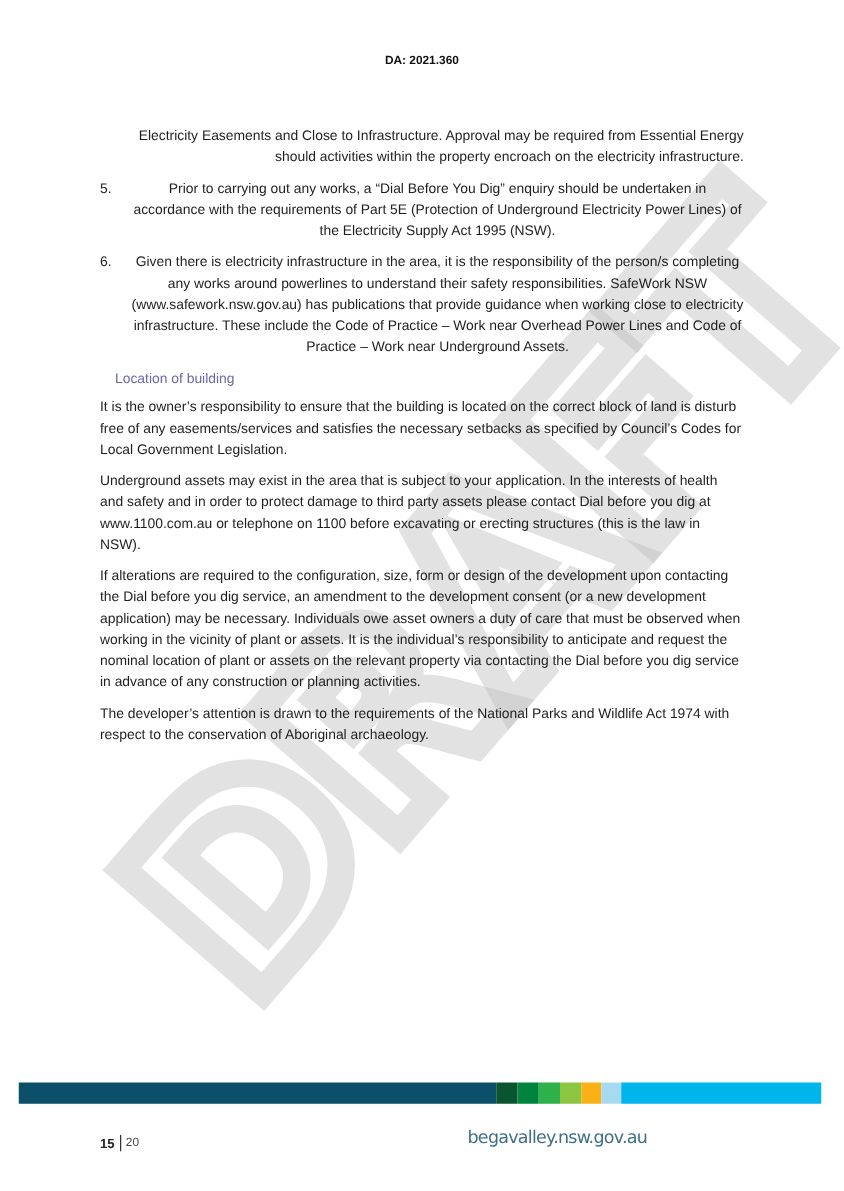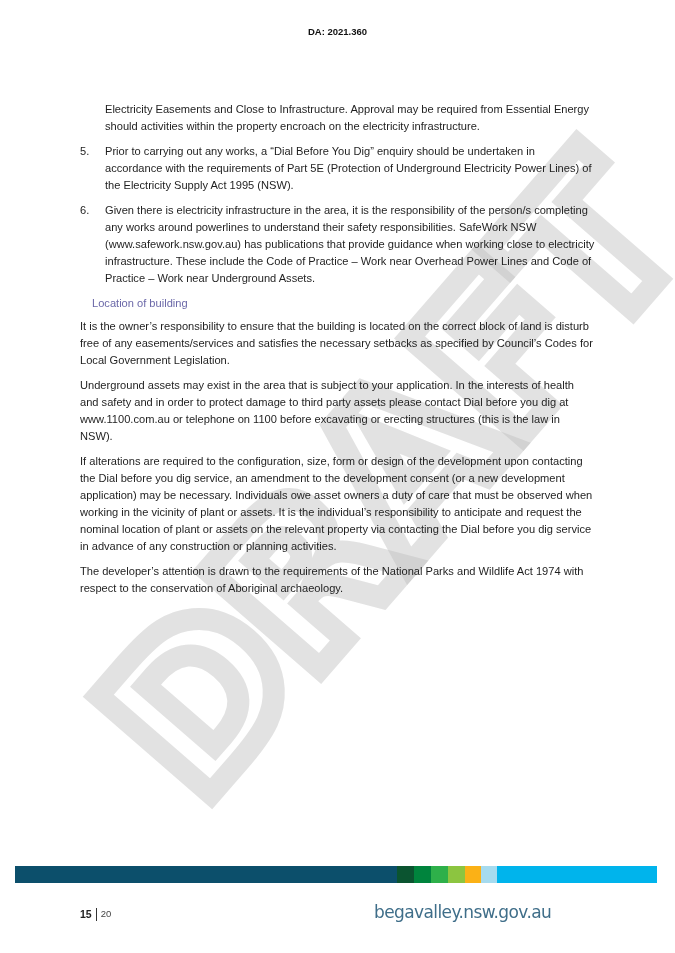--- a/index.html
+++ b/index.html
@@ -2,50 +2,50 @@
 <html><head>
 <meta charset="utf-8">
 <style>
   html, body { margin: 0; padding: 0; }
   body {
     width: 675px; height: 953px; background: #ffffff; position: relative; overflow: hidden;
     font-family: "Liberation Sans", sans-serif; color: #222222;
   }
   .page { position: absolute; left: 0; top: 0; width: 675px; height: 953px; }
   .header-ref {
-    position: absolute; top: 26px; left: 0; width: 675px; text-align: center;
+    position: absolute; top: 43px; left: 0; width: 675px; text-align: center;
     font-size: 9.5px; font-weight: bold; color: #111;
   }
   .content {
     position: absolute; left: 80px; top: 101px; width: 515px;
     font-size: 11.1px; line-height: 17px; color: #1e1e1e;
   }
   .para { margin: 0 0 8px 0; }
-  .indent { padding-left: 25px; }
+  .indent { padding-left: 25px; text-align: right; }
   .list-item { display: flex; margin: 0 0 8px 0; }
   .list-num { width: 25px; flex: 0 0 25px; }
-  .list-text { flex: 1; }
+  .list-text { flex: 1; text-align: center; }
   .heading { color: #6b68a8; margin: 1px 0 6px 12px; font-size: 11.1px; line-height: 17px; }
   .watermark {
     position: absolute; left: 35px; top: 420px; width: 640px;
     font-family: "DejaVu Sans", sans-serif; font-size: 205px; font-weight: bold;
     letter-spacing: -4px; color: transparent;
     -webkit-text-stroke: 22px rgba(190,190,190,0.45);
     transform: rotate(-49deg); transform-origin: 50% 50%;
     pointer-events: none; white-space: nowrap; text-align: center;
     line-height: 200px;
   }
   .color-bar { position: absolute; left: 15px; top: 866px; height: 17px; width: 642px; display: flex; }
   .seg { height: 100%; }
-  .footer-page { position: absolute; left: 80px; top: 908px; font-size: 10.5px; color: #222; display: flex; align-items: flex-start; }
+  .footer-page { position: absolute; left: 80px; top: 908px; font-size: 10.5px; color: #222; display: flex; align-items: center; }
   .footer-page .cur { font-weight: bold; }
   .footer-page .sep { display: inline-block; width: 1px; height: 13px; background: #333; margin: 0 4px; }
   .footer-page .total { font-size: 9.5px; color: #444; }
   .footer-url {
-    position: absolute; left: 374px; top: 902px; font-size: 17px; color: #3f6e89;
+    position: absolute; left: 374px; top: 902px; font-size: 14px; color: #3f6e89;
     font-family: "DejaVu Sans", sans-serif; letter-spacing: -0.6px;
   }
 </style>
 </head>
 <body>
 
 <div class="page">
 
   <div class="header-ref">DA: 2021.360</div>
 

